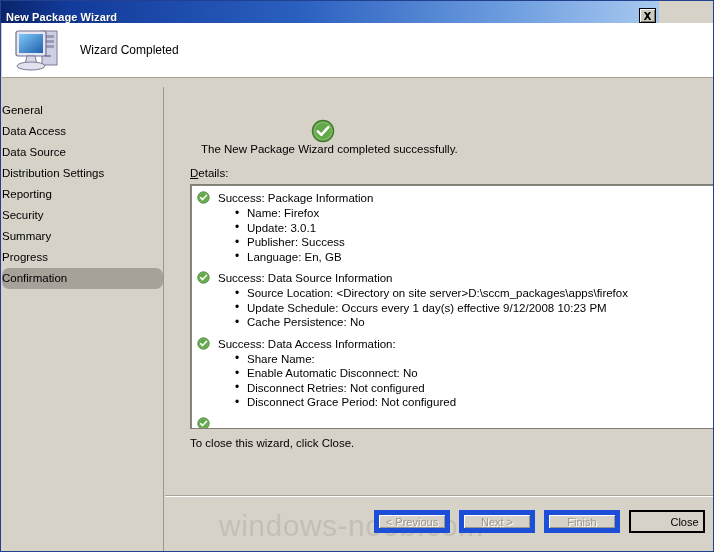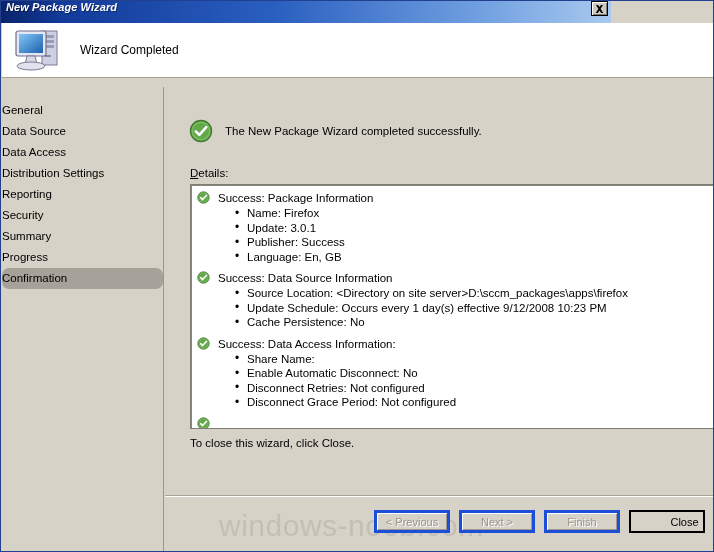--- a/index.html
+++ b/index.html
@@ -22,27 +22,26 @@
     box-sizing: border-box;
     border: 1px solid #23408e;
     background: #d6d2c8;
     overflow: hidden;
   }
 
   
   .titlebar {
     position: absolute;
     left: 0; top: 0;
-    width: 610px;
+    width: 658px;
     height: 22px;
     background: linear-gradient(to right, #0a246a 0%, #123a9a 10%, #2a5fc0 45%, #6f9fe0 78%, #a9c9ef 100%);
     display: flex;
-    align-items: flex-start;
-    box-sizing: border-box;
-    font-style: italic;
+    align-items: flex-end;
+    box-sizing: border-box;
   }
   .titlebar-text {
     color: #ffffff;
     font-size: 11px;
     font-weight: bold;
     padding-left: 5px;
     letter-spacing: 0.1px;
     text-shadow: 1px 1px 0 rgba(0,0,0,0.35);
     white-space: nowrap;
   }
@@ -119,20 +118,21 @@
     width: 549px;
     height: 408px;
     background: #d6d2c8;
     box-sizing: border-box;
   }
   .result-line {
     position: absolute;
     left: 24px; top: 32px;
     display: flex;
     align-items: center;
+    flex-direction: column;
   }
   .result-text {
     margin-left: 12px;
     font-size: 11.5px;
     color: #000000;
   }
   .details-label {
     position: absolute;
     left: 25px; top: 80px;
     font-size: 11.5px;
@@ -275,21 +275,21 @@
     align-items: flex-start;
     justify-content: flex-end;
     padding-top: 12px;
     box-sizing: border-box;
   }
   .btn {
     width: 76px;
     height: 23px;
     margin-right: 9px;
     background: #d6d2c8;
-    border: 3px solid #1d4ed8;
+    border: 5px solid #1d4ed8;
     box-shadow: inset 1px 1px 0 #ffffff, inset -1px -1px 0 #9c968b;
     font-family: "Liberation Sans", sans-serif;
     font-size: 11px;
     color: #000000;
     display: flex;
     align-items: center;
     justify-content: center;
     box-sizing: border-box;
     cursor: default;
   }
@@ -348,22 +348,22 @@
       <rect x="7" y="9" width="24" height="19" fill="url(#scr)"></rect>
 
       <path d="M15 31 L23 31 L25 39 L13 39 Z" fill="#d8d8e8" stroke="#7a7a95" stroke-width="1"></path>
       <ellipse cx="19" cy="41" rx="14" ry="4" fill="#e2e2ee" stroke="#7a7a95" stroke-width="1"></ellipse>
     </svg>
     <div class="header-title">Wizard Completed</div>
   </div>
 
   <div class="sidebar">
     <div class="side-item">General</div>
+    <div class="side-item">Data Access</div>
     <div class="side-item">Data Source</div>
-    <div class="side-item">Data Access</div>
     <div class="side-item">Distribution Settings</div>
     <div class="side-item">Reporting</div>
     <div class="side-item">Security</div>
     <div class="side-item">Summary</div>
     <div class="side-item">Progress</div>
     <div class="side-item selected">Confirmation</div>
   </div>
 
   <div class="content">
 

